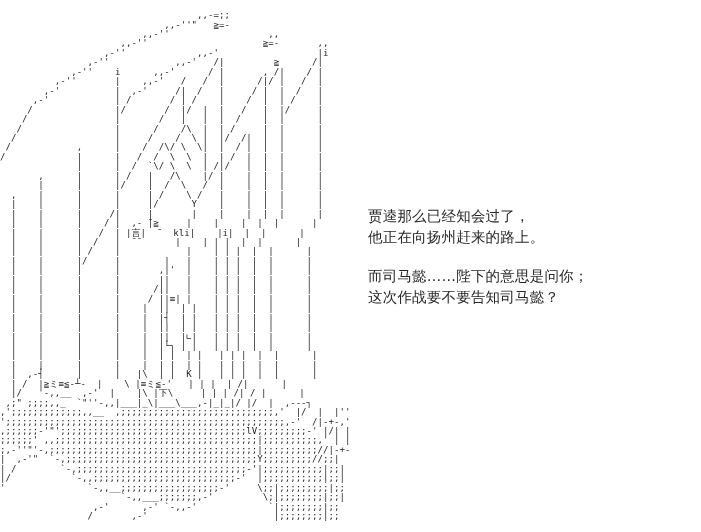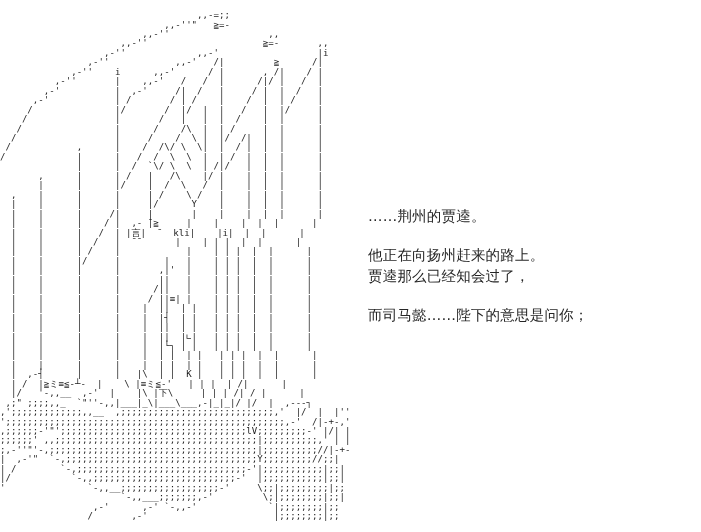--- a/index.html
+++ b/index.html
@@ -116,24 +116,22 @@
 | /        `-,;;;;;;;;;;;;;;;;;;;;;;;;;;;;;;;-'|;;;;;;;;;;;|;;|
 |/           `-,,;;;;;;;;;;;;;;;;;;;;;;;;;;-'  |;;;;;;;;;;;|;;|
 '               `-,,__;;;;;;;;;;;;;;;;;;-'     \;;|;;;;;;;;;|;;
                       `-,,___;;;;;;;,-'         \;|;;;;;;;;|;;|
                  ,-'      ,-' `-,,-'             `|;;;;;;;;|;;
                 /       ,-'                       |;;;;;;;;|;;
 </pre>
 
   <div id="dialogue">
     <p class="para">
-      <span class="line">……荆州的贾逵。</span>
-    </p>
-    <p class="para">
+      <span class="line">贾逵那么已经知会过了，</span>
       <span class="line">他正在向扬州赶来的路上。</span>
-      <span class="line">贾逵那么已经知会过了，</span>
     </p>
     <p class="para">
       <span class="line">而司马懿……陛下的意思是问你；</span>
+      <span class="line">这次作战要不要告知司马懿？</span>
     </p>
   </div>
 
 </div>
 
 </body></html>

